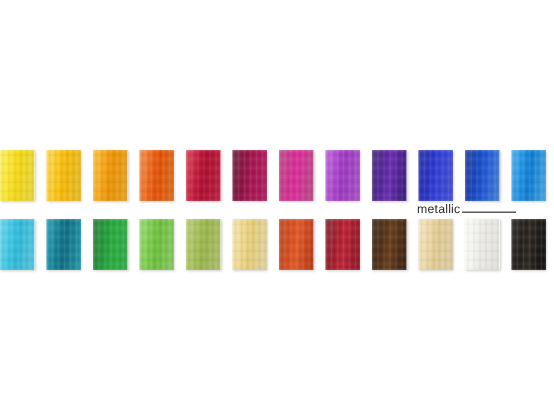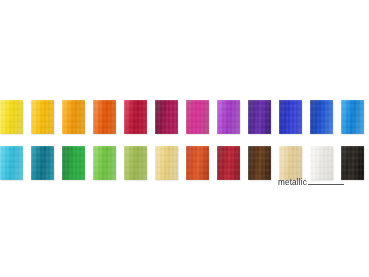--- a/index.html
+++ b/index.html
@@ -88,21 +88,20 @@
   }
 
   #metallic-group-label {
     position: absolute;
     left: 278px;
     top: 133px;
     height: 12px;
     display: flex;
     align-items: center;
     white-space: nowrap;
-    margin-top: 43px;
   }
   #metallic-group-label .label-text {
     font-family: "Liberation Sans", sans-serif;
     font-size: 8.2px;
     line-height: 9px;
     letter-spacing: 0.15px;
     color: #2b2b2b;
   }
   #metallic-group-label .label-rule {
     display: inline-block;

